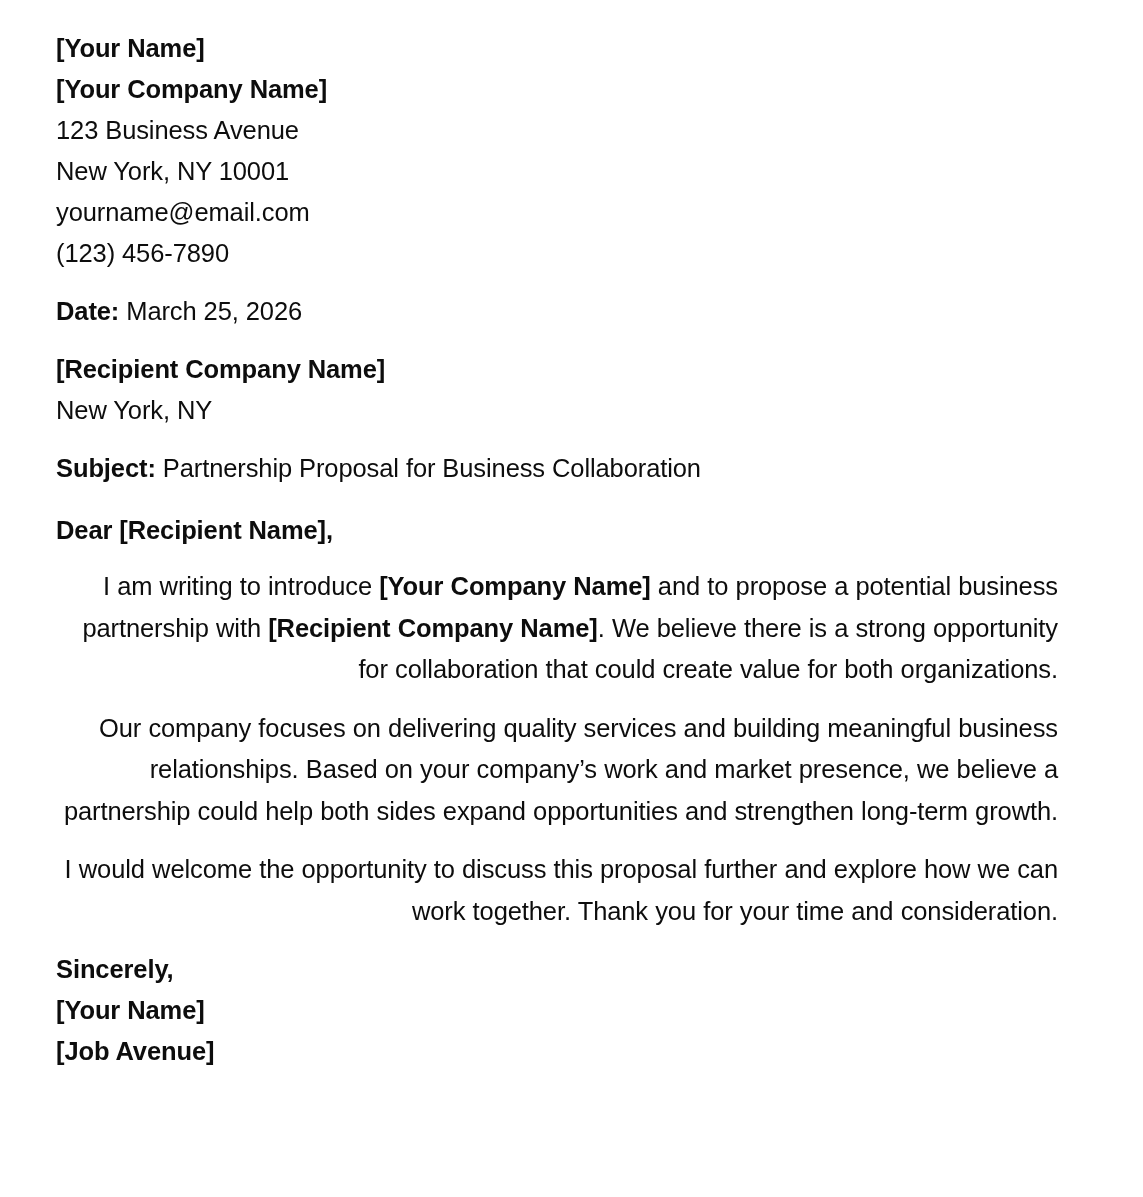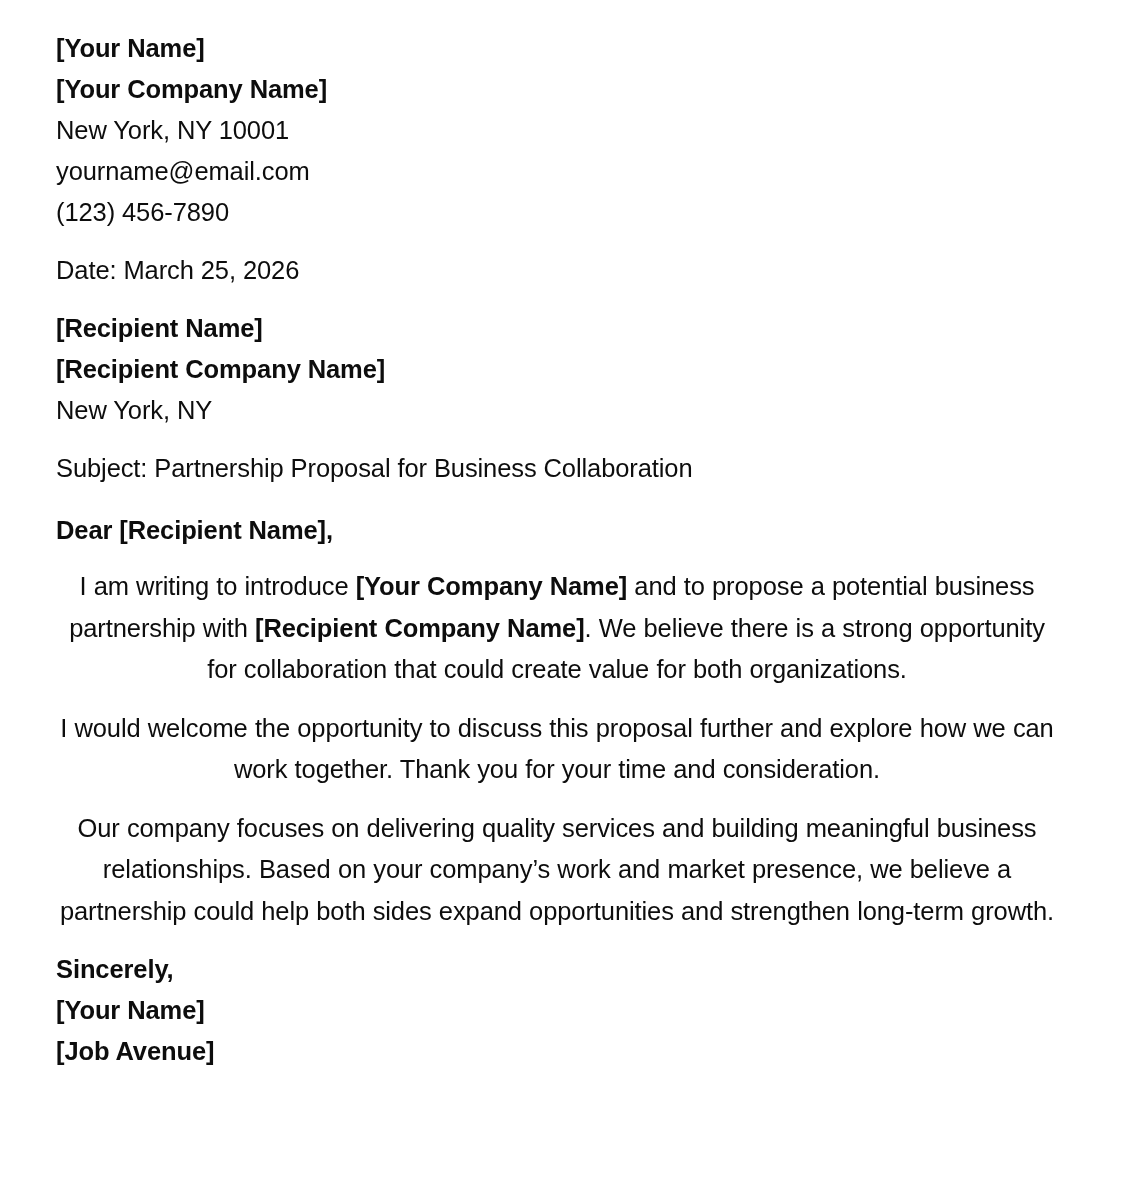--- a/index.html
+++ b/index.html
@@ -51,74 +51,74 @@
   .gap-date     { margin-bottom: 17px; }
   .gap-recipient{ margin-bottom: 17px; }
   .gap-subject  { margin-bottom: 17px; }
   .gap-greeting { margin-bottom: 15px; margin-top: 21px; }
 
   .para {
     font-size: 25.5px;
     line-height: 41.5px;
     letter-spacing: -0.1px;
     margin: 0 0 17px 0;
-    text-align: center;
+    text-align: right;
     word-spacing: 0.2px;
   }
 
   .para b {
     font-weight: bold;
   }
 
   .closing .line {
     line-height: 41px;
   }
 
   .label-bold {
-    font-weight: normal;
+    font-weight: bold;
     margin-top: 48px;
   }
 </style>
 </head>
 <body>
 
 <div class="page">
   <div class="letter">
 
     <div class="block gap-sender">
       <div class="line bold">[Your Name]</div>
       <div class="line bold">[Your Company Name]</div>
+      <div class="line">123 Business Avenue</div>
       <div class="line">New York, NY 10001</div>
       <div class="line">yourname@email.com</div>
       <div class="line">(123) 456-7890</div>
     </div>
 
     <div class="block gap-date">
       <div class="line"><span class="label-bold">Date:</span><span> March 25, 2026</span></div>
     </div>
 
     <div class="block gap-recipient">
-      <div class="line bold">[Recipient Name]</div>
       <div class="line bold">[Recipient Company Name]</div>
       <div class="line">New York, NY</div>
     </div>
 
     <div class="block gap-subject">
       <div class="line"><span class="label-bold">Subject:</span><span> Partnership Proposal for Business Collaboration</span></div>
     </div>
 
     <div class="block gap-greeting">
       <div class="line bold">Dear [Recipient Name],</div>
     </div>
 
     <p class="para"><span>I am writing to introduce </span><b>[Your Company Name]</b><span> and to propose a potential business partnership with </span><b>[Recipient Company Name]</b><span>. We believe there is a strong opportunity for collaboration that could create value for both organizations.</span></p>
 
+    <p class="para">Our company focuses on delivering quality services and building meaningful business relationships. Based on your company’s work and market presence, we believe a partnership could help both sides expand opportunities and strengthen long-term growth.</p>
+
     <p class="para">I would welcome the opportunity to discuss this proposal further and explore how we can work together. Thank you for your time and consideration.</p>
-
-    <p class="para">Our company focuses on delivering quality services and building meaningful business relationships. Based on your company’s work and market presence, we believe a partnership could help both sides expand opportunities and strengthen long-term growth.</p>
 
     <div class="block closing">
       <div class="line bold">Sincerely,</div>
       <div class="line bold">[Your Name]</div>
       <div class="line bold">[Job Avenue]</div>
     </div>
 
   </div>
 </div>
 

